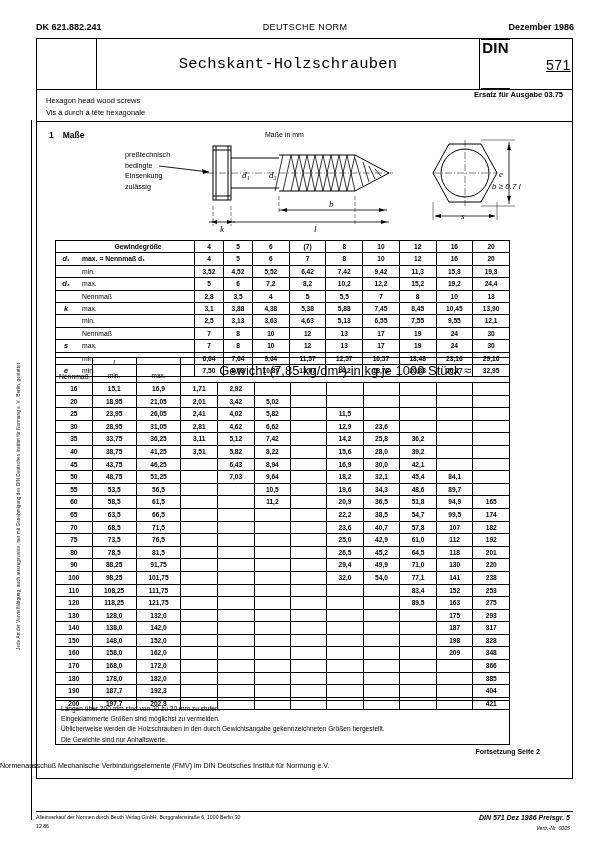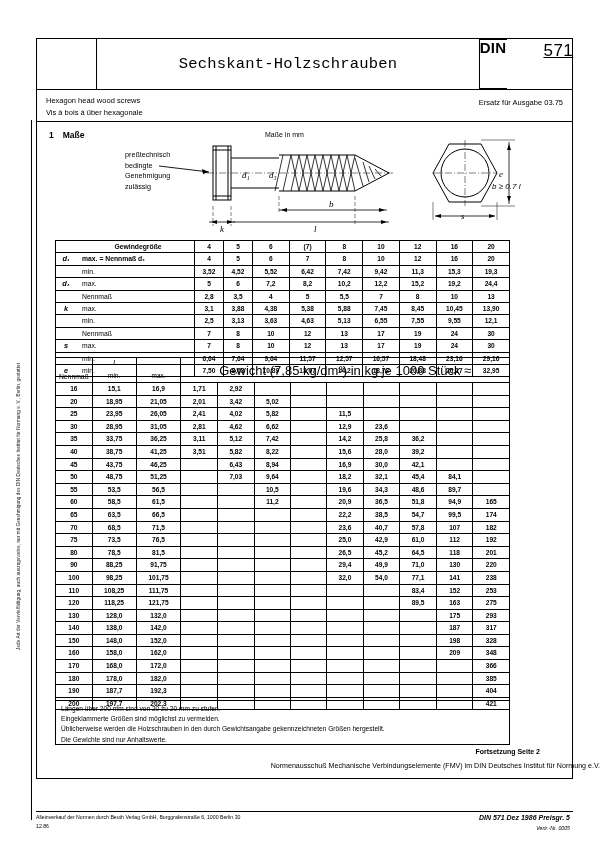--- a/index.html
+++ b/index.html
@@ -39,31 +39,31 @@
   .titlebox{
     position:absolute;left:36px;top:38px;width:537px;height:52px;
     border:1.6px solid #000;box-sizing:border-box;
     display:flex;
   }
   .tb-left{width:60px;border-right:1.2px solid #000;box-sizing:border-box;}
   .tb-mid{flex:1;display:flex;align-items:center;justify-content:center;border-right:1.6px solid #000;box-sizing:border-box;}
   .tb-mid span{font-size:15.5px;letter-spacing:.2px;font-family:Liberation Mono, monospace;}
   .tb-right{width:92px;display:flex;flex-direction:row;justify-content:center;gap:36px;}
   .din-word{font-size:15px;font-weight:bold;border-bottom:1.8px solid #000;border-top:1.6px solid #000;line-height:1.02;padding:0 1px;letter-spacing:.3px;}
-  .din-num{font-size:17px;margin-top:2px;letter-spacing:.5px;text-decoration:underline;}
+  .din-num{font-size:14px;margin-top:18px;letter-spacing:.5px;text-decoration:underline;}
 
   
   .subbox{
     position:absolute;left:36px;top:90px;width:537px;height:32px;
     border:1.2px solid #000;border-top:none;box-sizing:border-box;
     font-size:7.5px;
   }
   .subbox .en{position:absolute;left:9px;top:6px;}
   .subbox .fr{position:absolute;left:9px;top:18px;}
-  .subbox .ers{position:absolute;right:9px;top:8px;font-weight:normal;}
+  .subbox .ers{position:absolute;right:9px;top:0;font-weight:bold;}
 
   
   .drawbox{
     position:absolute;left:36px;top:122px;width:537px;height:115px;
     border-left:1.2px solid #000;border-right:1.2px solid #000;
     box-sizing:border-box;
   }
   .masse-label{position:absolute;left:12px;top:8px;font-size:8.5px;font-weight:bold;}
   .masse-label .n{margin-right:9px;font-weight:bold;}
   .masse-mm{position:absolute;left:228px;top:9px;font-size:7px;}
@@ -109,21 +109,21 @@
   .hdr-l .l-it{position:absolute;left:0;right:0;top:-1px;text-align:center;font-style:italic;font-size:7.5px;}
   .gew{font-size:13px;font-weight:normal;}
 
   
   .notesbox{
     position:absolute;left:55px;top:700px;width:455px;height:45px;
     border:.9px solid #000;box-sizing:border-box;
     font-size:6.6px;padding:3px 0 0 5px;line-height:10.2px;
   }
   .fortsetzung{position:absolute;right:60px;top:748px;font-size:7px;font-weight:bold;}
-  .normen{position:absolute;left:0;right:0;top:762px;text-align:right;font-size:7.1px;}
+  .normen{position:absolute;left:0;right:0;top:762px;text-align:left;font-size:7.1px;}
 
   .outerbox{
     position:absolute;left:36px;top:237px;width:537px;height:542px;
     border-left:1.2px solid #000;border-right:1.2px solid #000;border-bottom:1.6px solid #000;
     box-sizing:border-box;pointer-events:none;
   }
   .vervbox{
     position:absolute;left:36px;top:779px;width:537px;height:28px;
     border:1.6px solid #000;border-top:none;box-sizing:border-box;
     display:flex;align-items:center;
@@ -137,48 +137,53 @@
   .botright2{position:absolute;right:30px;top:825px;font-size:5.2px;font-style:italic;}
 </style>
 </head>
 <body>
 
 <div class="page">
 
   <div class="sidebar-rule"></div>
   <div class="sidenote">Jede Art der Vervielfältigung, auch auszugsweise, nur mit Genehmigung des DIN Deutsches Institut für Normung e. V., Berlin, gestattet</div>
 
+  <div class="topline">
+    <span class="dk">DK 621.882.241</span>
+    <span class="dn">DEUTSCHE NORM</span>
+    <span class="dt">Dezember 1986</span>
+  </div>
 
   <div class="titlebox">
     <div class="tb-left"></div>
     <div class="tb-mid">
       <span>Sechskant-Holzschrauben</span>
     </div>
     <div class="tb-right">
       <div class="din-word">DIN</div>
       <div class="din-num">571</div>
     </div>
   </div>
 
   <div class="subbox">
     <div class="en">Hexagon head wood screws</div>
-    <div class="fr">Vis à bois à über hexagonale</div>
+    <div class="fr">Vis à durch à tête hexagonale</div>
     <div class="ers">Ersatz für Ausgabe 03.75</div>
   </div>
 
   <div class="drawbox">
     <div class="masse-label">
       <span class="n">1</span><span>Maße</span>
     </div>
     <div class="masse-mm">Maße in mm</div>
 
     <div class="callout">
       <div>preßtechnisch</div>
       <div>bedingte</div>
-      <div>Genehmigung</div>
+      <div>Einsenkung</div>
       <div>zulässig</div>
     </div>
 
     <svg width="537" height="115" style="position:absolute;left:0;top:0;">
       <g stroke="#000" fill="none" stroke-width="1">
 
         <line x1="122" y1="44" x2="172" y2="50" stroke-width="0.9"></line>
         <polygon points="172,50 165,47 166,52" fill="#000" stroke="none"></polygon>
 
         <rect x="176" y="24" width="18" height="54" fill="#fff"></rect>

